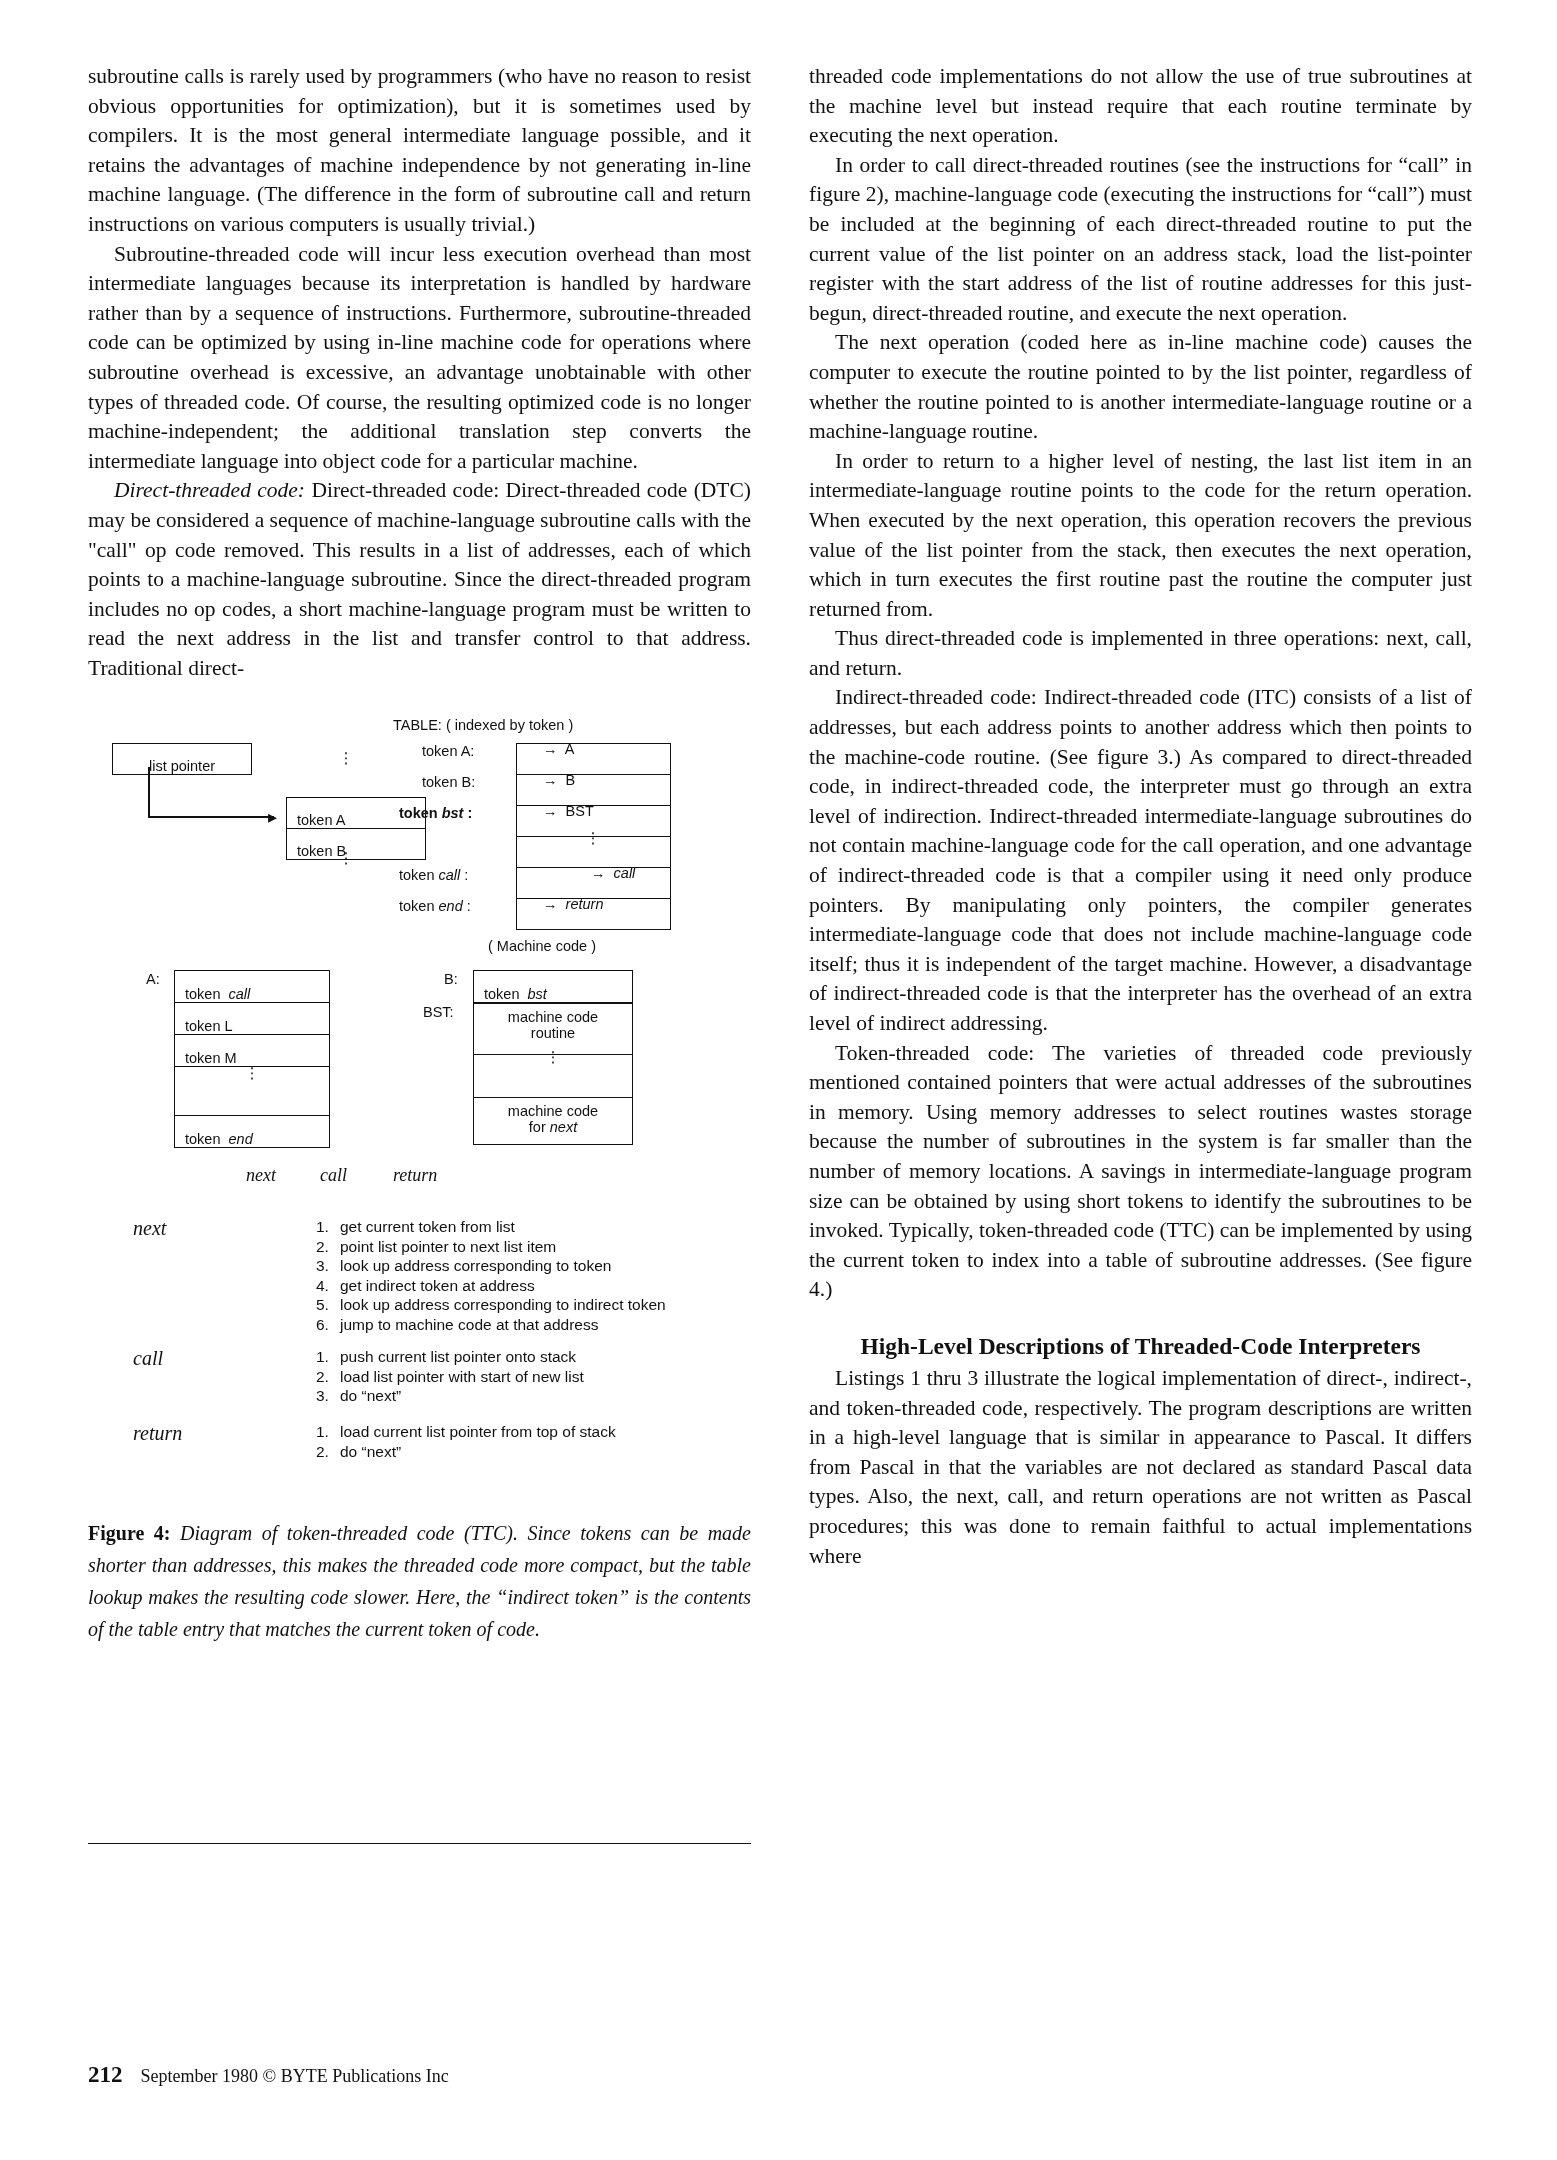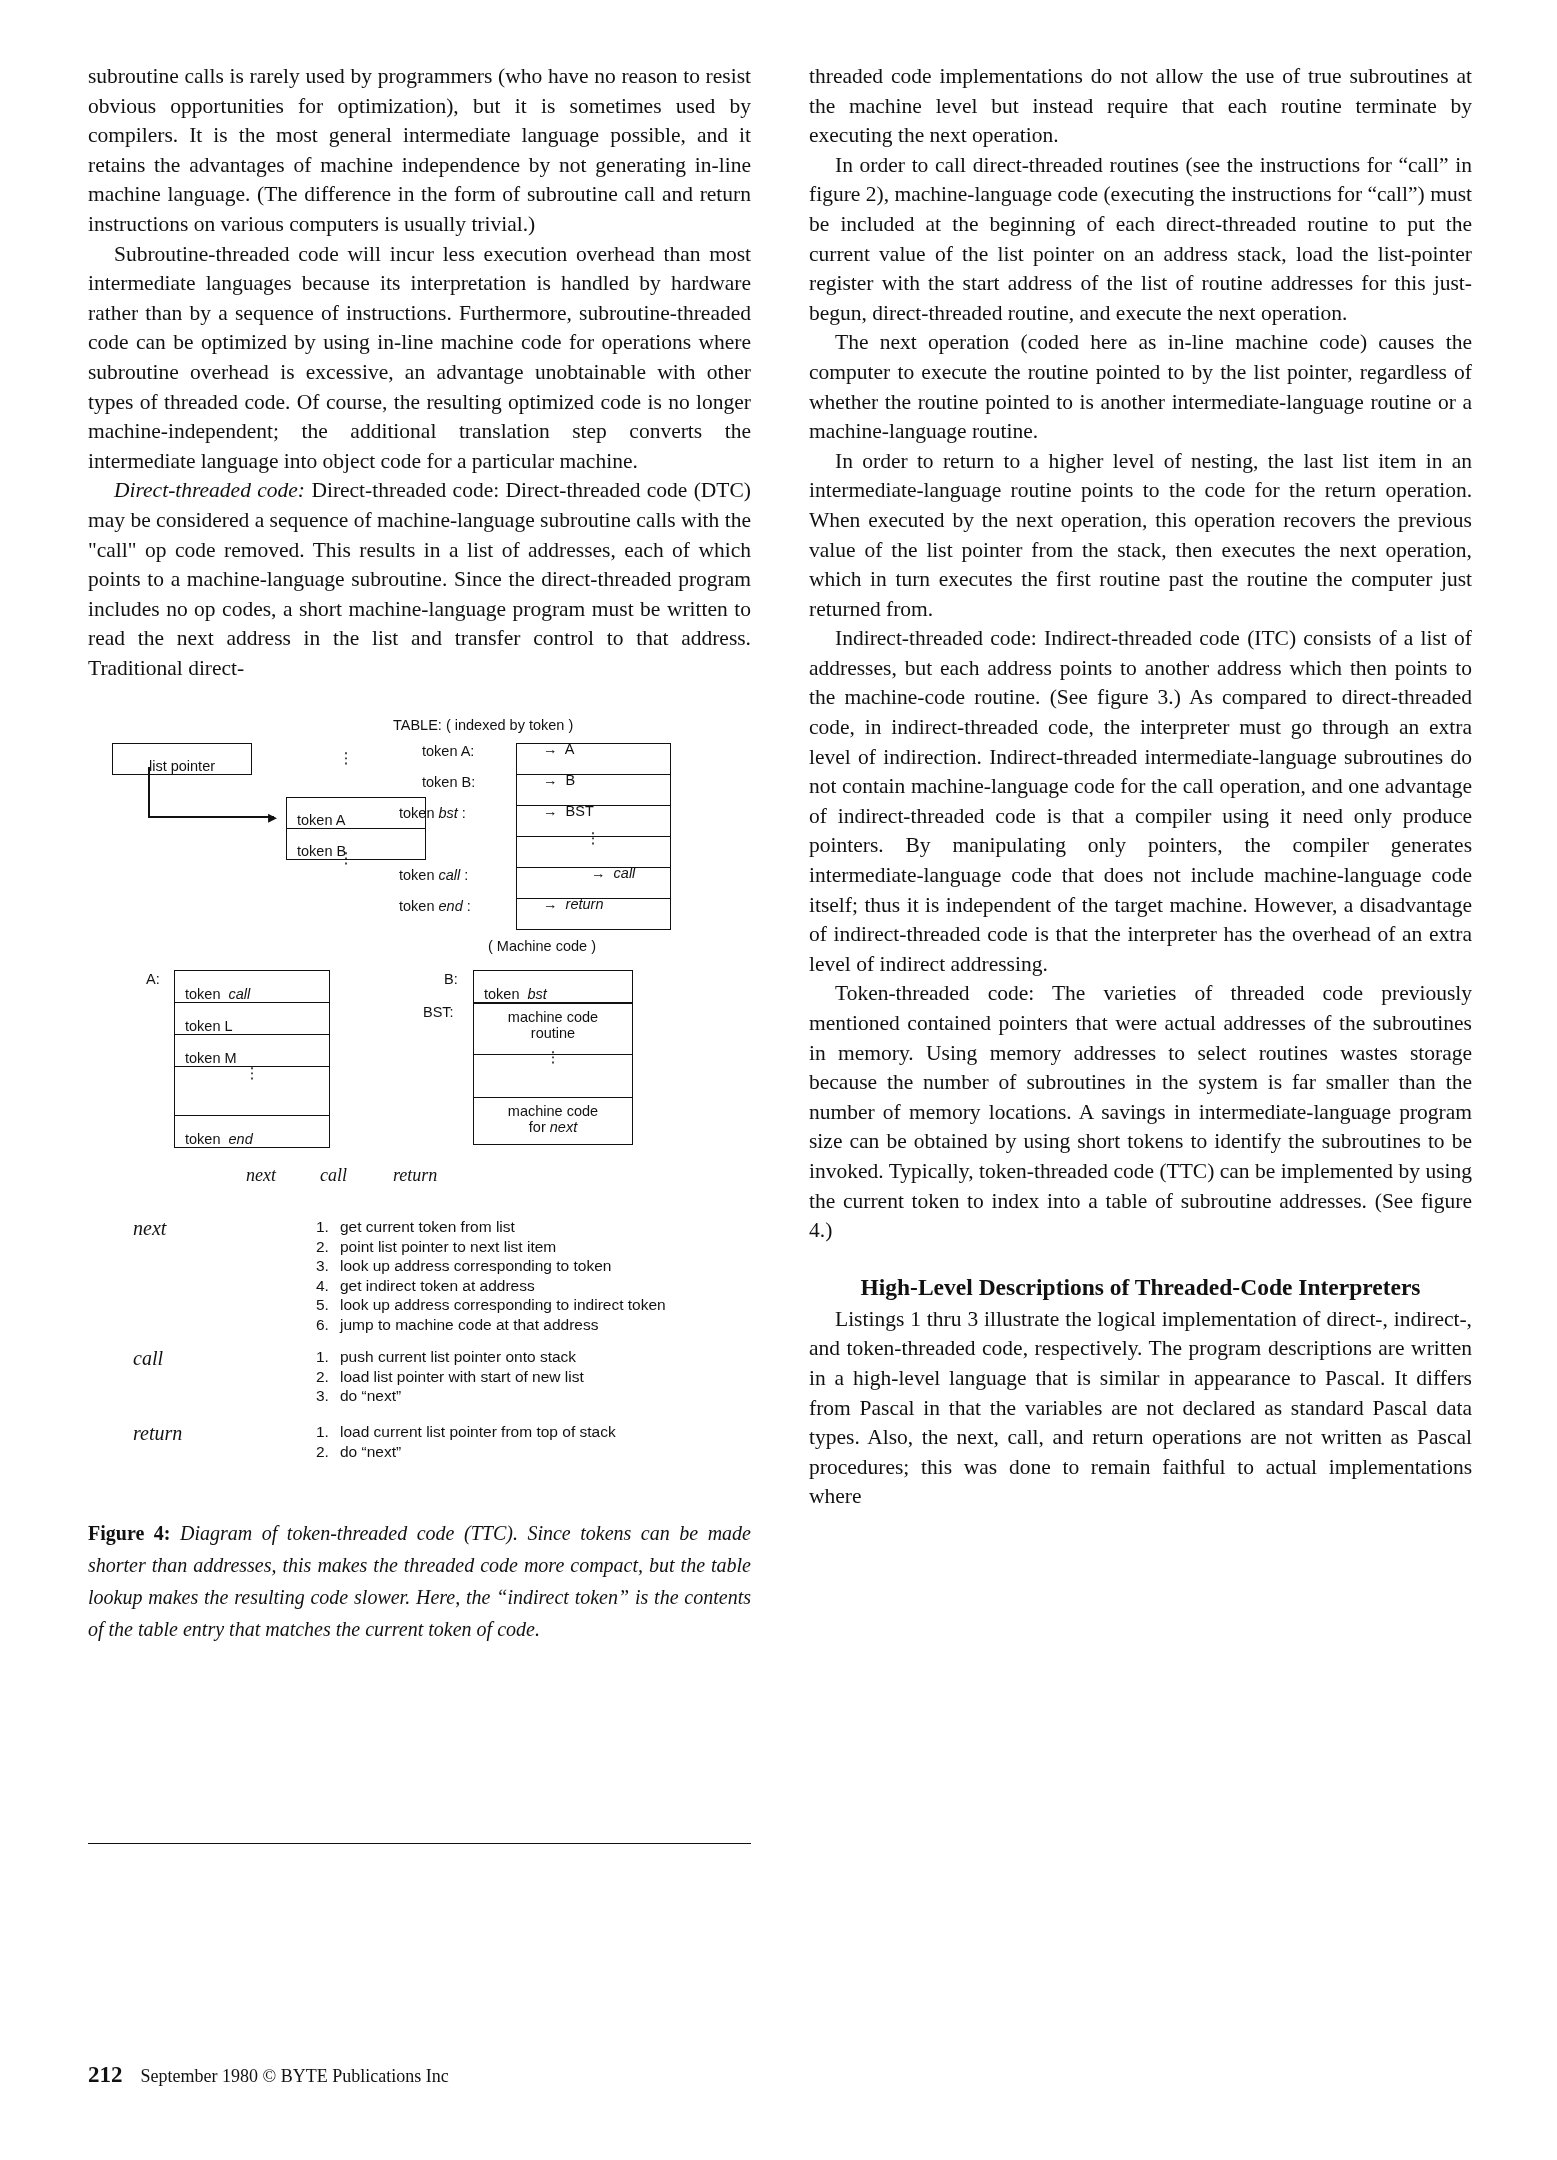--- a/index.html
+++ b/index.html
@@ -170,21 +170,21 @@
 
           <div class="box" style="left:428px; top:18px; width:155px; height:32px;"></div>
           <div class="lbl" style="left:334px; top:26px;">token A:</div>
           <div class="lbl" style="left:455px; top:24px;">→&nbsp; <span>A</span></div>
 
           <div class="box" style="left:428px; top:49px; width:155px; height:32px;"></div>
           <div class="lbl" style="left:334px; top:57px;">token B:</div>
           <div class="lbl" style="left:455px; top:55px;">→&nbsp; <span>B</span></div>
 
           <div class="box" style="left:428px; top:80px; width:155px; height:32px;"></div>
-          <div class="lbl" style="left:311px; top:88px;">token <span class="it">bst</span> :</div>
+          <div class="lbl" style="left:311px; top:88px;font-weight:bold;">token <span class="it">bst</span> :</div>
           <div class="lbl" style="left:455px; top:86px;">→&nbsp; <span>BST</span></div>
 
           <div class="box" style="left:428px; top:111px; width:155px; height:32px;"></div>
           <div class="vdots" style="left:485px; top:118px; width:40px;">⋮</div>
 
           <div class="box" style="left:428px; top:142px; width:155px; height:32px;"></div>
           <div class="lbl" style="left:311px; top:150px;">token <span class="it">call</span> :</div>
           <div class="lbl it" style="left:455px; top:148px;margin-left:48px;">→&nbsp; <span>call</span></div>
 
           <div class="box" style="left:428px; top:173px; width:155px; height:32px;"></div>
@@ -293,20 +293,21 @@
         <b>Figure 4:</b><span> Diagram of token-threaded code (TTC). Since tokens can be made shorter than addresses, this makes the threaded code more compact, but the table lookup makes the resulting code slower. Here, the “indirect token” is the contents of the table entry that matches the current token of code.</span>
       </p>
 
     </div>
 
     <div class="col">
       <p>threaded code implementations do not allow the use of true subroutines at the machine level but instead require that each routine terminate by executing the next operation.</p>
       <p class="indent">In order to call direct-threaded routines (see the instructions for “call” in figure 2), machine-language code (executing the instructions for “call”) must be included at the beginning of each direct-threaded routine to put the current value of the list pointer on an address stack, load the list-pointer register with the start address of the list of routine addresses for this just-begun, direct-threaded routine, and execute the next operation.</p>
       <p class="indent">The next operation (coded here as in-line machine code) causes the computer to execute the routine pointed to by the list pointer, regardless of whether the routine pointed to is another intermediate-language routine or a machine-language routine.</p>
       <p class="indent">In order to return to a higher level of nesting, the last list item in an intermediate-language routine points to the code for the return operation. When executed by the next operation, this operation recovers the previous value of the list pointer from the stack, then executes the next operation, which in turn executes the first routine past the routine the computer just returned from.</p>
+      <p class="indent">Thus direct-threaded code is implemented in three operations: next, call, and return.</p>
       <p class="indent">Indirect-threaded code: Indirect-threaded code (ITC) consists of a list of addresses, but each address points to another address which then points to the machine-code routine. (See figure 3.) As compared to direct-threaded code, in indirect-threaded code, the interpreter must go through an extra level of indirection. Indirect-threaded intermediate-language subroutines do not contain machine-language code for the call operation, and one advantage of indirect-threaded code is that a compiler using it need only produce pointers. By manipulating only pointers, the compiler generates intermediate-language code that does not include machine-language code itself; thus it is independent of the target machine. However, a disadvantage of indirect-threaded code is that the interpreter has the overhead of an extra level of indirect addressing.</p>
       <p class="indent">Token-threaded code: The varieties of threaded code previously mentioned contained pointers that were actual addresses of the subroutines in memory. Using memory addresses to select routines wastes storage because the number of subroutines in the system is far smaller than the number of memory locations. A savings in intermediate-language program size can be obtained by using short tokens to identify the subroutines to be invoked. Typically, token-threaded code (TTC) can be implemented by using the current token to index into a table of subroutine addresses. (See figure 4.)</p>
 
       <h2 class="sect">High-Level Descriptions of Threaded-Code Interpreters</h2>
       <p class="indent" style="margin-top:2px;">Listings 1 thru 3 illustrate the logical implementation of direct-, indirect-, and token-threaded code, respectively. The program descriptions are written in a high-level language that is similar in appearance to Pascal. It differs from Pascal in that the variables are not declared as standard Pascal data types. Also, the next, call, and return operations are not written as Pascal procedures; this was done to remain faithful to actual implementations where</p>
     </div>
 
   </div>
 
   <div class="rule-left"></div>

